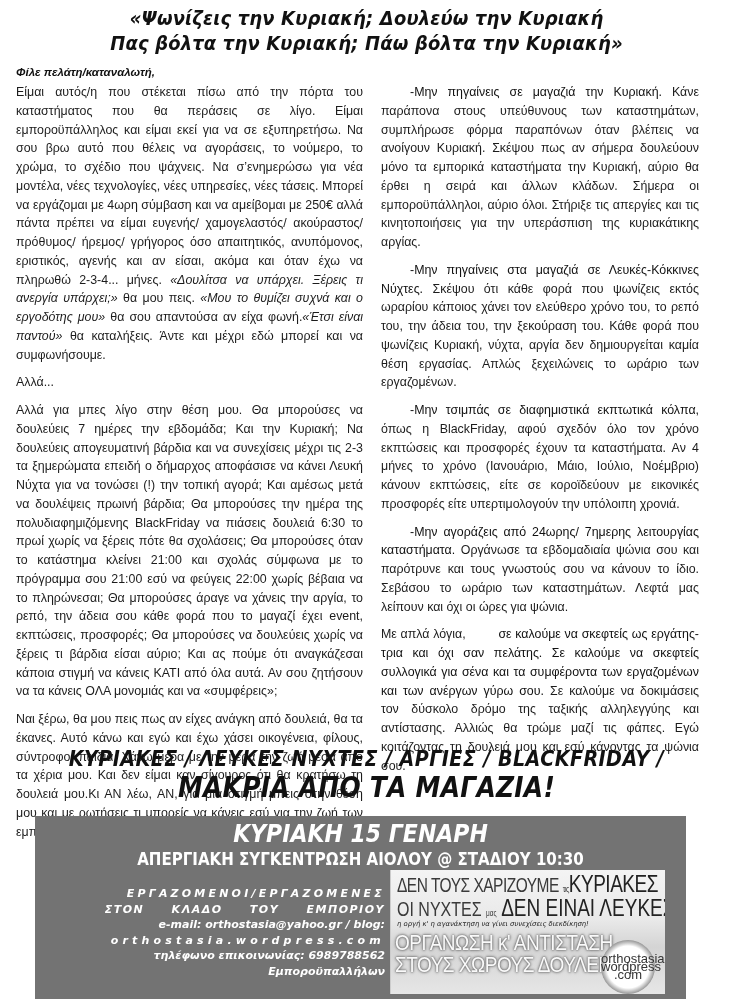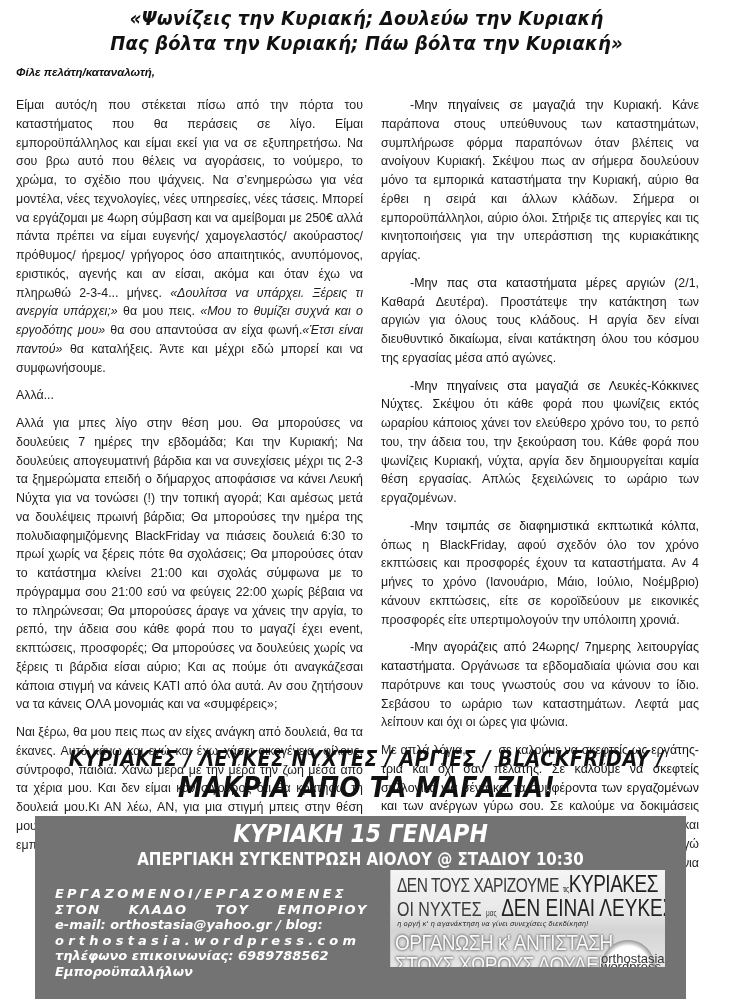--- a/index.html
+++ b/index.html
@@ -8,21 +8,21 @@
     position: absolute; left: 0; top: 6px; width: 733px;
     text-align: center; font-family: "DejaVu Sans", sans-serif;
     font-weight: bold; font-style: italic; font-size: 19.5px; line-height: 25px;
     color: #111; letter-spacing: 0.2px; transform: scaleX(0.92); transform-origin: center top;
   }
   .greeting {
     position: absolute; left: 16px; top: 66px; font-family: "Liberation Sans", sans-serif;
     font-style: italic; font-weight: bold; font-size: 11.5px; color: #111;
   }
   .col {
-    position: absolute; top: 96px; font-family: "Liberation Sans", sans-serif;
+    position: absolute; top: 83px; font-family: "Liberation Sans", sans-serif;
     font-size: 12.4px; line-height: 18.75px; text-align: justify; color: #1c1c1c;
   }
   .col.left { left: 16px; width: 347px; }
   .col.right { left: 381px; width: 318px; }
   .col p { margin: 0 0 9px 0; hyphens: manual; }
   .col b { font-weight: normal; color: #111; margin-left: 29px; }
   .col i { font-style: italic; }
   .slogan {
     position: absolute; left: 0; width: 733px; text-align: center;
     font-family: "DejaVu Sans", sans-serif; font-weight: bold; font-style: italic; color: #111;
@@ -36,28 +36,28 @@
     position: absolute; left: 0; top: 3px; width: 651px; text-align: center; color: #fff;
     font-family: "DejaVu Sans", sans-serif; font-weight: bold; font-style: italic; font-size: 25px;
     transform: scaleX(0.88);
   }
   .bb-sub {
     position: absolute; left: 0; top: 33px; width: 651px; text-align: center; color: #fff;
     font-family: "DejaVu Sans", sans-serif; font-weight: bold; font-size: 17.5px;
     transform: scaleX(0.86);
   }
   .contact {
-    position: absolute; left: 20px; top: 70px; width: 330px; text-align: left; color: #fff;
-    font-family: "DejaVu Sans", sans-serif; font-weight: bold; font-style: italic; font-size: 13px; line-height: 15.5px;
+    position: absolute; left: 20px; top: 70px; width: 330px; text-align: right; color: #fff;
+    font-family: "DejaVu Sans", sans-serif; font-weight: bold; font-style: italic; font-size: 11px; line-height: 15.5px;
   }
   .contact .spaced { letter-spacing: 3.2px; }
   .contact .spaced2 { letter-spacing: 4.2px; }
   .contact .wide { word-spacing: 22px; letter-spacing: 1.5px; }
   .banner {
-    position: absolute; left: 355px; top: 54px; width: 274px; height: 97px;
+    position: absolute; left: 355px; top: 54px; width: 274px; height: 124px;
     background: linear-gradient(180deg, #f4f4f4 0%, #e9e9e9 40%, #d4d4d4 62%, #e6e6e6 100%);
     overflow: hidden; border-left: 1px solid #ccc;
   }
   .banner .b1 { position: absolute; left: 6px; top: 1px; font-family: "Liberation Sans", sans-serif; font-size: 15.5px; color: #3a3a3a; letter-spacing: -0.5px; white-space: nowrap; transform: scaleY(1.25); transform-origin: left top; }
   .banner .b1 small { font-size: 7px; }
   .banner .b1 big { font-size: 19px; color: #222; }
   .banner .b2 { position: absolute; left: 6px; top: 24px; font-family: "Liberation Sans", sans-serif; font-size: 16px; color: #3a3a3a; white-space: nowrap; transform: scaleY(1.3); transform-origin: left top; }
   .banner .b2 small { font-size: 6.5px; }
   .banner .b2 big { font-size: 19px; color: #222; }
   .banner .b3 { position: absolute; left: 6px; top: 50px; font-family: "DejaVu Sans", sans-serif; font-style: italic; font-size: 6.8px; color: #222; white-space: nowrap; }
@@ -82,21 +82,20 @@
 
 <div class="col left">
   <p><span>Είμαι αυτός/η που στέκεται πίσω από την πόρτα του καταστήματος που θα περάσεις σε λίγο. Είμαι εμποροϋπάλληλος και είμαι εκεί για να σε εξυπηρετήσω. Να σου βρω αυτό που θέλεις να αγοράσεις, το νούμερο, το χρώμα, το σχέδιο που ψάχνεις. Να σ’ενημερώσω για νέα μοντέλα, νέες τεχνολογίες, νέες υπηρεσίες, νέες τάσεις. Μπορεί να εργάζομαι με 4ωρη σύμβαση και να αμείβομαι με 250€ αλλά πάντα πρέπει να είμαι ευγενής/ χαμογελαστός/ ακούραστος/ πρόθυμος/ ήρεμος/ γρήγορος όσο απαιτητικός, ανυπόμονος, εριστικός, αγενής και αν είσαι, ακόμα και όταν έχω να πληρωθώ 2-3-4... μήνες. </span><i>«Δουλίτσα να υπάρχει. Ξέρεις τι ανεργία υπάρχει;»</i><span> θα μου πεις. </span><i>«Μου το θυμίζει συχνά και ο εργοδότης μου»</i><span> θα σου απαντούσα αν είχα φωνή.</span><i>«Έτσι είναι παντού»</i><span> θα καταλήξεις. Άντε και μέχρι εδώ μπορεί και να συμφωνήσουμε.</span></p>
   <p>Αλλά...</p>
   <p>Αλλά για μπες λίγο στην θέση μου. Θα μπορούσες να δουλεύεις 7 ημέρες την εβδομάδα; Και την Κυριακή; Να δουλεύεις απογευματινή βάρδια και να συνεχίσεις μέχρι τις 2-3 τα ξημερώματα επειδή ο δήμαρχος αποφάσισε να κάνει Λευκή Νύχτα για να τονώσει (!) την τοπική αγορά; Και αμέσως μετά να δουλέψεις πρωινή βάρδια; Θα μπορούσες την ημέρα της πολυδιαφημιζόμενης BlackFriday να πιάσεις δουλειά 6:30 το πρωί χωρίς να ξέρεις πότε θα σχολάσεις; Θα μπορούσες όταν το κατάστημα κλείνει 21:00 και σχολάς σύμφωνα με το πρόγραμμα σου 21:00 εσύ να φεύγεις 22:00 χωρίς βέβαια να το πληρώνεσαι; Θα μπορούσες άραγε να χάνεις την αργία, το ρεπό, την άδεια σου κάθε φορά που το μαγαζί έχει event, εκπτώσεις, προσφορές; Θα μπορούσες να δουλεύεις χωρίς να ξέρεις τι βάρδια είσαι αύριο; Και ας πούμε ότι αναγκάζεσαι κάποια στιγμή να κάνεις ΚΑΤΙ από όλα αυτά. Αν σου ζητήσουν να τα κάνεις ΟΛΑ μονομιάς και να «συμφέρεις»;</p>
   <p>Ναι ξέρω, θα μου πεις πως αν είχες ανάγκη από δουλειά, θα τα έκανες. Αυτό κάνω και εγώ και έχω χάσει οικογένεια, φίλους, σύντροφο, παιδιά. Χάνω μέρα με την μέρα την ζωή μέσα από τα χέρια μου. Και δεν είμαι καν σίγουρος ότι θα κρατήσω τη δουλειά μου.Κι ΑΝ λέω, ΑΝ, για μια στιγμή μπεις στην θέση μου και με ρωτήσεις τι μπορείς να κάνεις εσύ για την ζωή των εμποροϋπαλλήλων, θα σου προτείνω τα αυτονόητα.</p>
 </div>
 
 <div class="col right">
   <p><b>-Μην πηγαίνεις σε μαγαζιά την Κυριακή.</b><span> Κάνε παράπονα στους υπεύθυνους των καταστημάτων, συμπλήρωσε φόρμα παραπόνων όταν βλέπεις να ανοίγουν Κυριακή. Σκέψου πως αν σήμερα δουλεύουν μόνο τα εμπορικά καταστήματα την Κυριακή, αύριο θα έρθει η σειρά και άλλων κλάδων. Σήμερα οι εμποροϋπάλληλοι, αύριο όλοι. Στήριξε τις απεργίες και τις κινητοποιήσεις για την υπεράσπιση της κυριακάτικης αργίας.</span></p>
-  <p><b>-Μην πας στα καταστήματα μέρες αργιών</b><span> (2/1, Καθαρά Δευτέρα). Προστάτεψε την κατάκτηση των αργιών για όλους τους κλάδους. Η αργία δεν είναι διευθυντικό δικαίωμα, είναι κατάκτηση όλου του κόσμου της εργασίας μέσα από αγώνες.</span></p>
   <p><b>-Μην πηγαίνεις στα μαγαζιά σε Λευκές-Κόκκινες Νύχτες.</b><span> Σκέψου ότι κάθε φορά που ψωνίζεις εκτός ωραρίου κάποιος χάνει τον ελεύθερο χρόνο του, το ρεπό του, την άδεια του, την ξεκούραση του. Κάθε φορά που ψωνίζεις Κυριακή, νύχτα, αργία δεν δημιουργείται καμία θέση εργασίας. Απλώς ξεχειλώνεις το ωράριο των εργαζομένων.</span></p>
   <p><b>-Μην τσιμπάς σε διαφημιστικά εκπτωτικά κόλπα,</b><span> όπως η BlackFriday, αφού σχεδόν όλο τον χρόνο εκπτώσεις και προσφορές έχουν τα καταστήματα. Αν 4 μήνες το χρόνο (Ιανουάριο, Μάιο, Ιούλιο, Νοέμβριο) κάνουν εκπτώσεις, είτε σε κοροϊδεύουν με εικονικές προσφορές είτε υπερτιμολογούν την υπόλοιπη χρονιά.</span></p>
   <p><b>-Μην αγοράζεις από 24ωρης/ 7ημερης λειτουργίας καταστήματα.</b><span> Οργάνωσε τα εβδομαδιαία ψώνια σου και παρότρυνε και τους γνωστούς σου να κάνουν το ίδιο. Σεβάσου το ωράριο των καταστημάτων. Λεφτά μας λείπουν και όχι οι ώρες για ψώνια.</span></p>
   <p><span>Με απλά λόγια, </span><b>σε καλούμε να σκεφτείς ως εργάτης-τρια και όχι σαν πελάτης. Σε καλούμε να σκεφτείς συλλογικά για σένα και τα συμφέροντα των εργαζομένων και των ανέργων γύρω σου.</b><span> Σε καλούμε να δοκιμάσεις τον δύσκολο δρόμο της ταξικής αλληλεγγύης και αντίστασης. Αλλιώς θα τρώμε μαζί τις φάπες. Εγώ κοιτάζοντας τη δουλειά μου και εσύ κάνοντας τα ψώνια σου.</span></p>
 </div>
 
 <div class="slogan l1">ΚΥΡΙΑΚΕΣ / ΛΕΥΚΕΣ ΝΥΧΤΕΣ / ΑΡΓΙΕΣ / BLACKFRIDAY /</div>
 <div class="slogan l2">ΜΑΚΡΙΑ ΑΠΟ ΤΑ ΜΑΓΑΖΙΑ!</div>
 
 <div class="blackbox">

